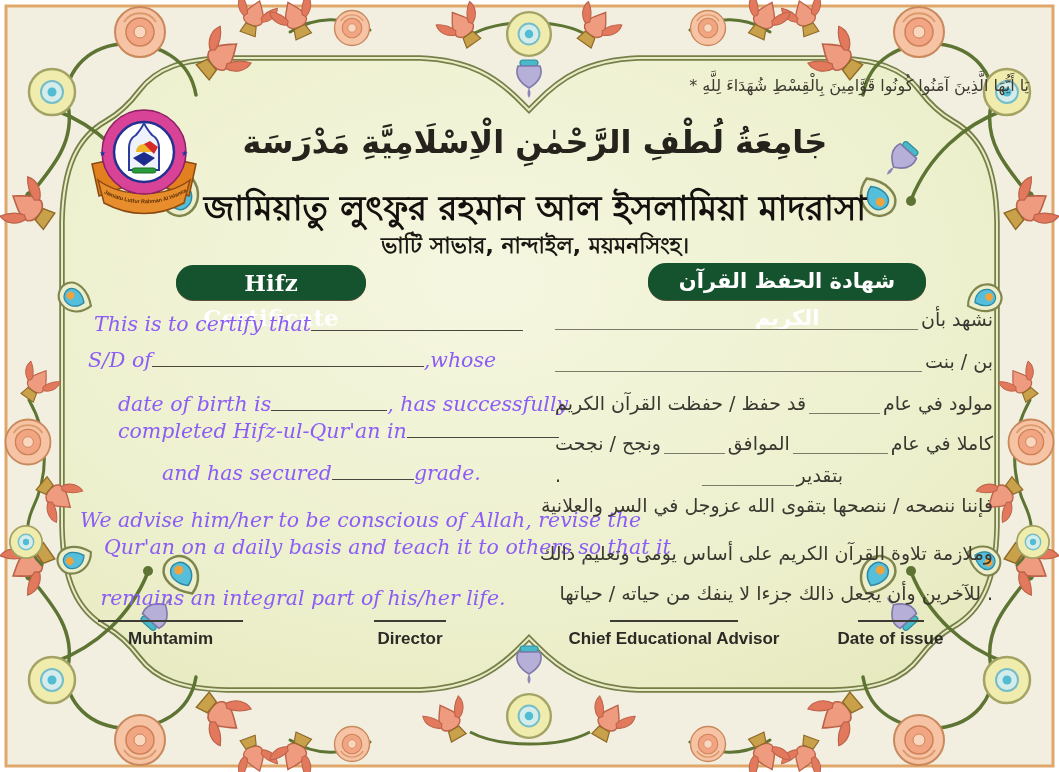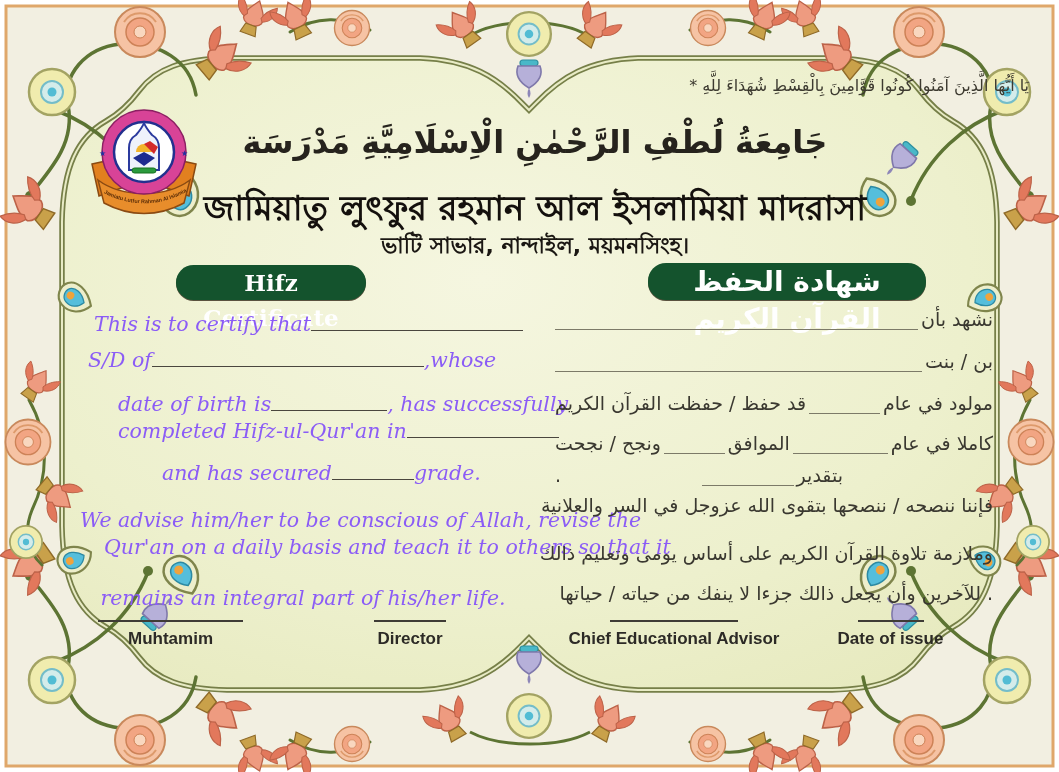--- a/index.html
+++ b/index.html
@@ -20,21 +20,21 @@
   .bn-title{position:absolute;top:182px;left:175px;width:720px;text-align:center;
             font-family:"DejaVu Sans",sans-serif;font-weight:bold;font-size:34px;color:#14100d;}
   .bn-sub{position:absolute;top:228px;left:175px;width:720px;text-align:center;
           font-family:"DejaVu Sans",sans-serif;font-weight:bold;font-size:22px;color:#1b1713;}
 
   .pill{position:absolute;background:#14532d;color:#fff;text-align:center;border-radius:18px;
         box-shadow:0 1px 0 #5a523f;}
   .pill-en{left:176px;top:265px;width:190px;height:35px;line-height:35px;
            font-family:"DejaVu Serif",serif;font-weight:bold;font-size:23px;}
   .pill-ar{left:648px;top:263px;width:278px;height:37px;line-height:37px;direction:rtl;
-           font-family:"DejaVu Sans",sans-serif;font-weight:bold;font-size:28px;}
+           font-family:"DejaVu Sans",sans-serif;font-weight:bold;font-size:21px;}
 
   p.en{position:absolute;margin:0;white-space:nowrap;color:#8b5cf6;
        font-family:"DejaVu Serif",serif;font-style:italic;font-size:20.5px;}
   .bl{display:inline-block;border-bottom:1.8px solid #4a463e;height:15px;}
 
   p.ar{position:absolute;right:66px;width:438px;margin:0;direction:rtl;white-space:nowrap;
        color:#3a3830;font-family:"DejaVu Sans",sans-serif;font-size:19px;}
   p.ar.flexline{display:flex;align-items:flex-end;gap:3px;}
   .abl{border-bottom:1.6px solid #7c7a68;height:17px;display:inline-block;}
   .ar-right{text-align:right;}

